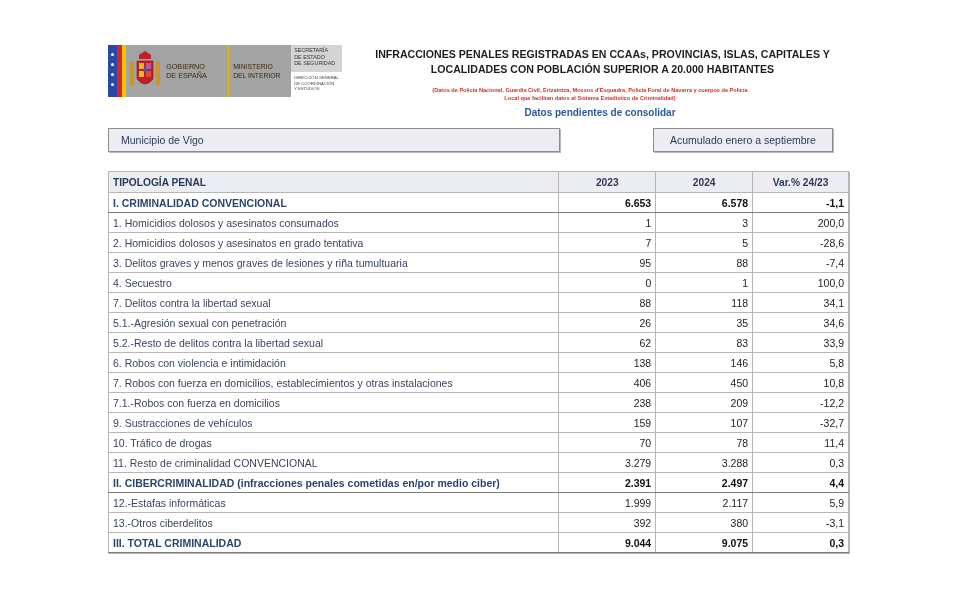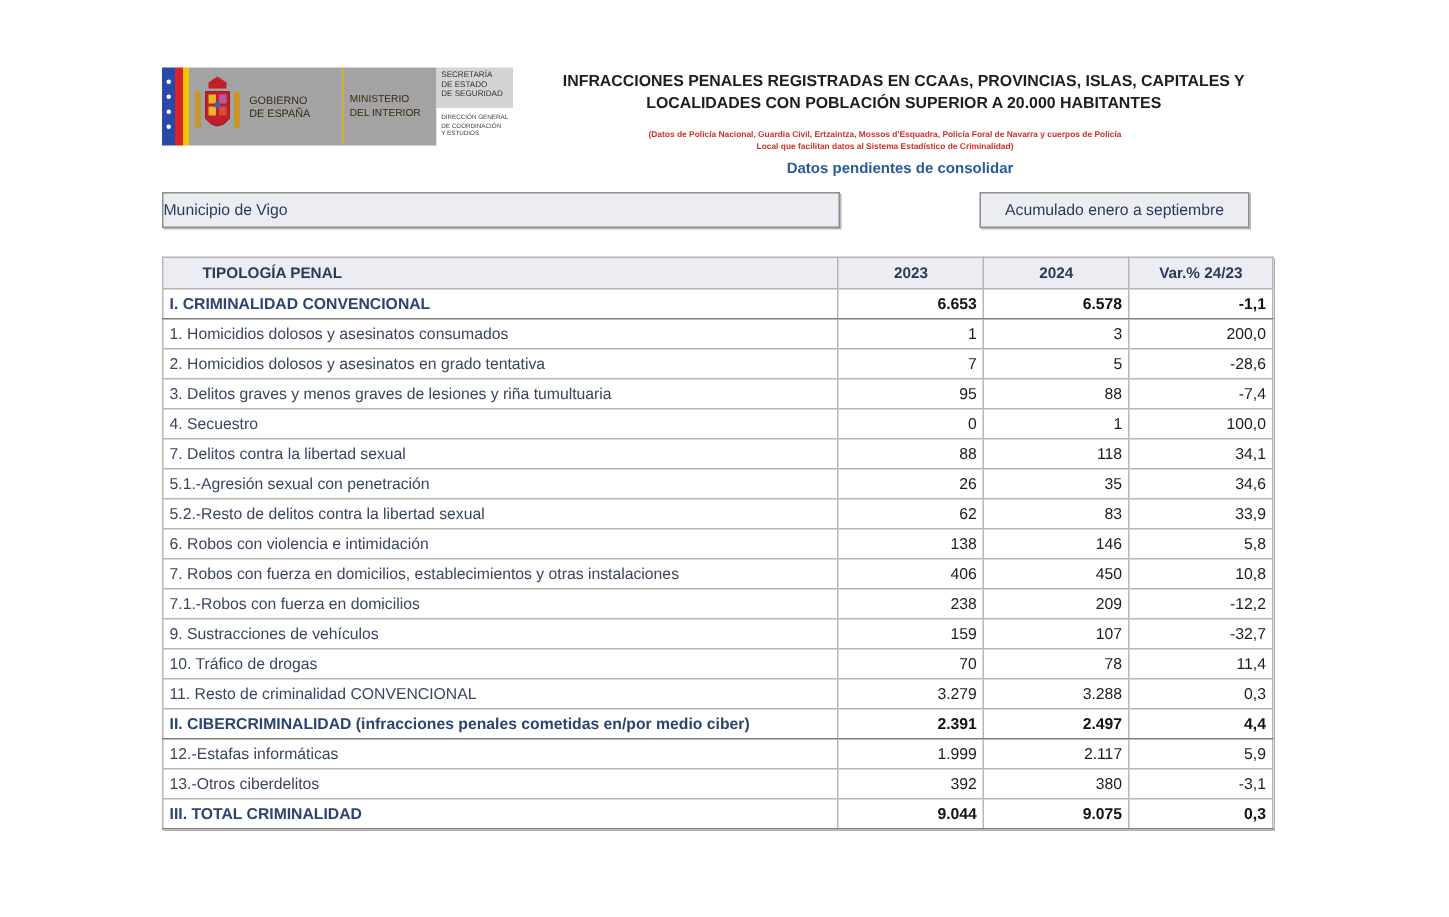--- a/index.html
+++ b/index.html
@@ -24,29 +24,29 @@
   .title { position: absolute; left: 375px; top: 47px; width: 455px; text-align: center;
            font-weight: bold; font-size: 10.6px; line-height: 15px; color: #1e1e1e; }
   .subtitle { position: absolute; left: 395px; top: 87px; width: 390px; text-align: center;
               font-size: 5.6px; line-height: 7.5px; color: #d0302a; font-weight: bold; }
   .pending { position: absolute; left: 470px; top: 107px; width: 260px; text-align: center;
              font-size: 10px; color: #2a5a9c; font-weight: bold; }
 
   
   .box { position: absolute; background: #ecedf2; border: 1px solid #8e8e8e; box-shadow: 1px 1px 0 #b8b8b8;
          font-size: 10.5px; color: #2a3a5a; display: flex; align-items: center; box-sizing: border-box; }
-  .box.muni { left: 108px; top: 128px; width: 452px; height: 24px; }
+  .box.muni { left: 108px; top: 128px; width: 452px; height: 24px; padding-left: 12px; }
   .box.period { left: 653px; top: 128px; width: 180px; height: 24px; justify-content: center; }
 
   
   .tbl { position: absolute; left: 108px; top: 171px; width: 741px; border-collapse: collapse;
          font-size: 10.5px; border: 1px solid #8c8c8c; box-shadow: 1px 1px 0 #b0b0b0; }
   .tbl td, .tbl th { border: 1px solid #b6b6b6; height: 20px; padding: 0 4px; box-sizing: border-box; }
   .tbl th { background: #ecedf2; color: #2a3a5a; font-weight: bold; font-size: 10.2px; height: 21px; }
-  .tbl th.lbl { text-align: left; padding-left: 26px; }
+  .tbl th.lbl { text-align: left; padding-left: 4px; }
   .tbl th.num { text-align: center; }
   .tbl td.lbl { text-align: left; color: #3a4560; }
   .tbl td.num { text-align: right; color: #1d1d1d; }
   .tbl tr.bold td.lbl { font-weight: bold; color: #2c4470; }
   .tbl tr.bold td.num { font-weight: bold; color: #111; }
   .tbl tr.bold td { border-bottom: 1px solid #7d7d7d; }
   .c1 { width: 451px; } .c2 { width: 97px; } .c3 { width: 97px; } .c4 { width: 96px; }
 </style>
 </head>
 <body>

